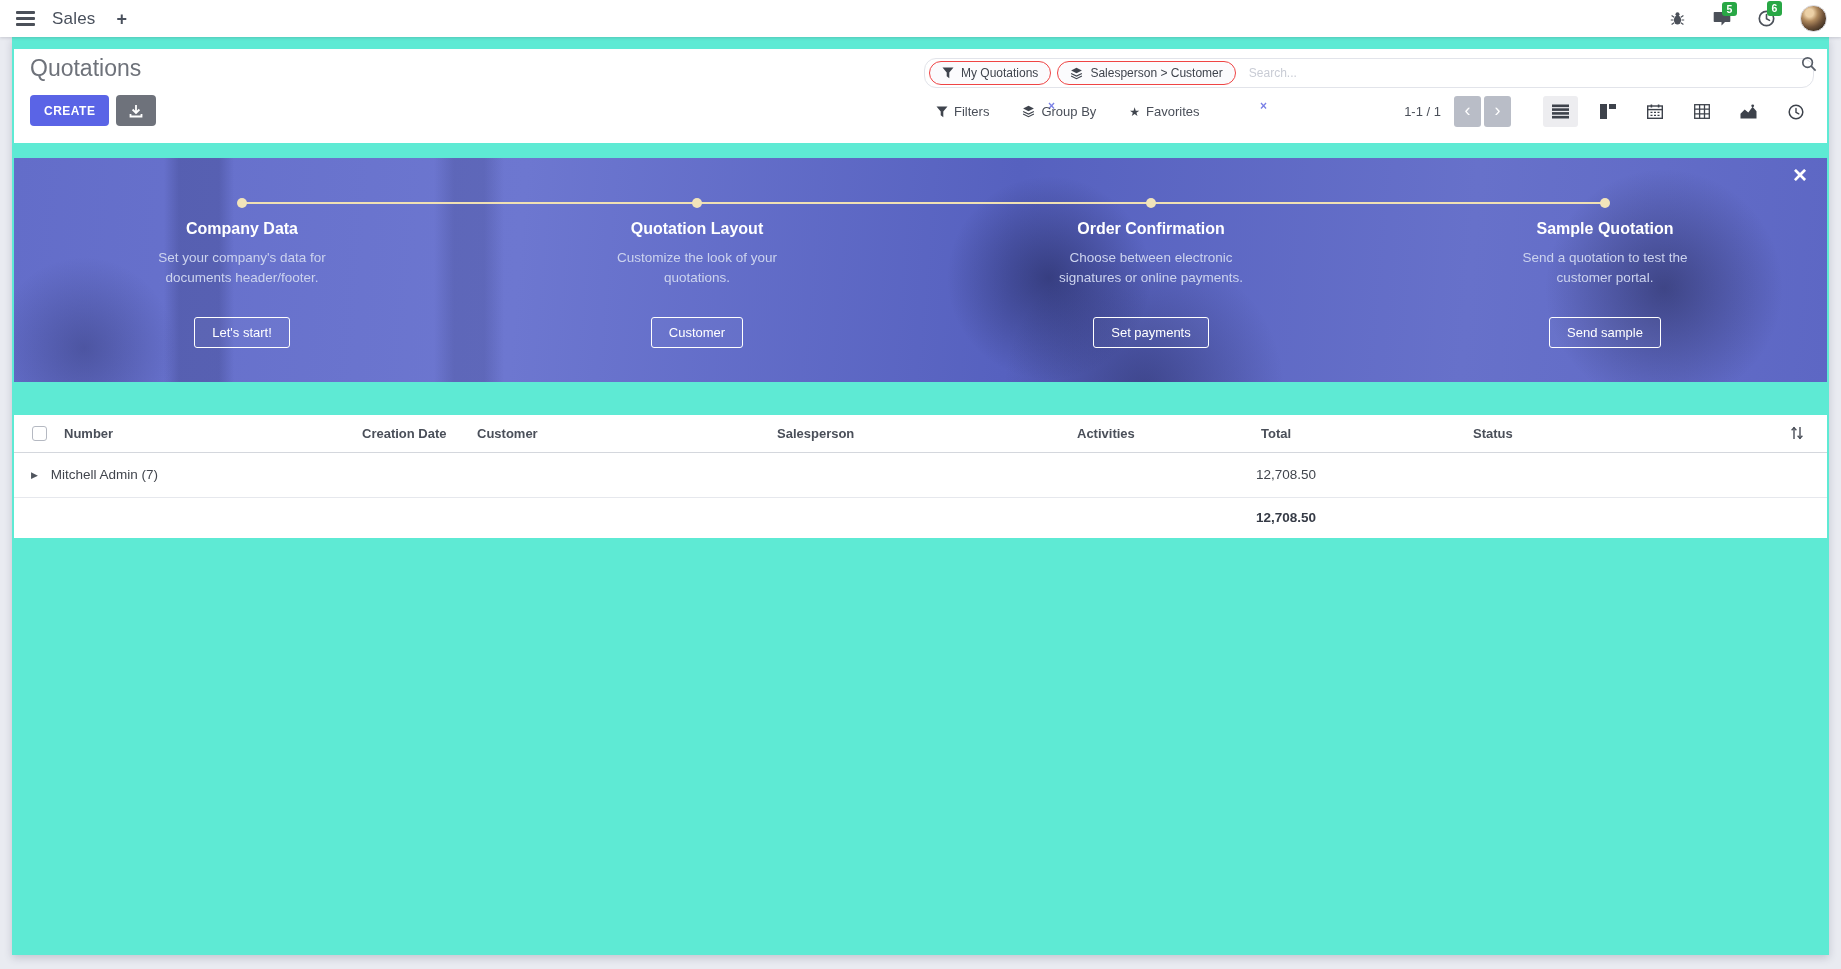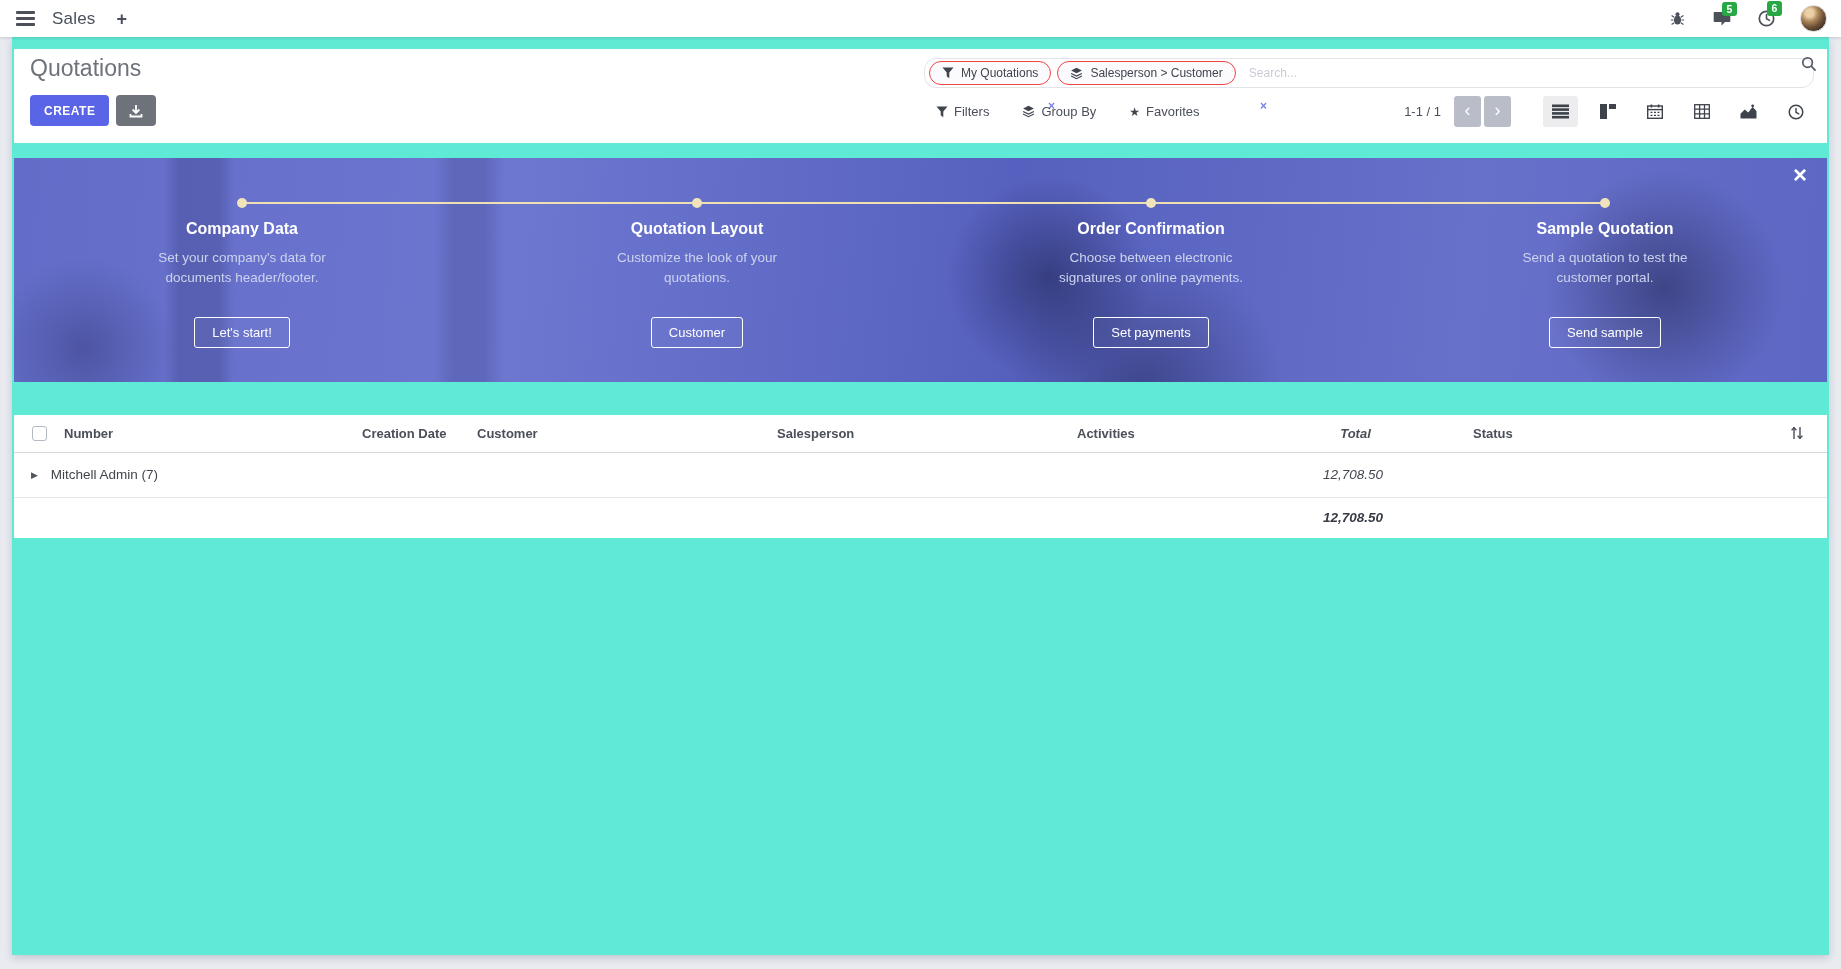--- a/index.html
+++ b/index.html
@@ -86,21 +86,21 @@
   .step-title{font-size:16px;font-weight:700;margin-bottom:10px;}
   .step-desc{font-size:13.5px;color:#ccd3ee;line-height:1.45;max-width:205px;margin:0 auto;}
   .step-btn{margin-top:30px;background:rgba(255,255,255,.03);border:1px solid #fff;color:#fff;
     font-size:13px;padding:7px 17px;border-radius:3px;display:inline-block;}
 
   
   .table-card{position:absolute;top:378px;left:2px;right:2px;height:123px;background:#fff;}
   table{width:100%;border-collapse:collapse;table-layout:fixed;}
   thead th{height:37px;text-align:left;font-weight:600;font-size:13px;color:#4a4f59;
     border-bottom:1px solid #d4d7dd;padding:0 0 0 6px;vertical-align:middle;cursor:pointer;}
-  th.col-total,td.cell-total{text-align:center;padding-right:8px;font-style:italic;}
+  th.col-total,td.cell-total{text-align:left;padding-right:8px;}
   .checkbox{width:15px;height:15px;border:1px solid #b5b9c2;border-radius:3px;background:#fff;
     margin-left:12px;cursor:pointer;}
   .group-row td{height:45px;border-bottom:1px solid #e6e8ed;font-size:13.5px;color:#41454d;
     vertical-align:middle;cursor:pointer;}
   .group-label-cell{padding-left:17px;}
   .caret{font-size:9px;color:#50555e;margin-right:9px;vertical-align:1px;}
   .footer-row td{height:41px;font-size:13.5px;font-weight:700;color:#363b46;vertical-align:middle;}
   .th-icon{text-align:center !important;padding:0 !important;}
 
   svg{display:block;}

